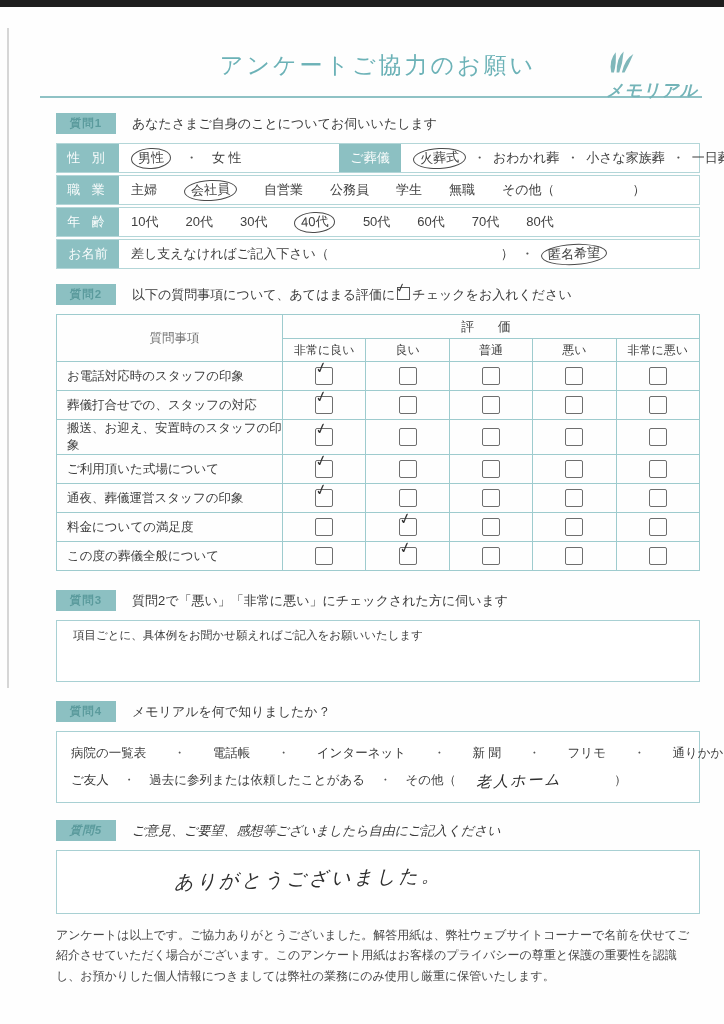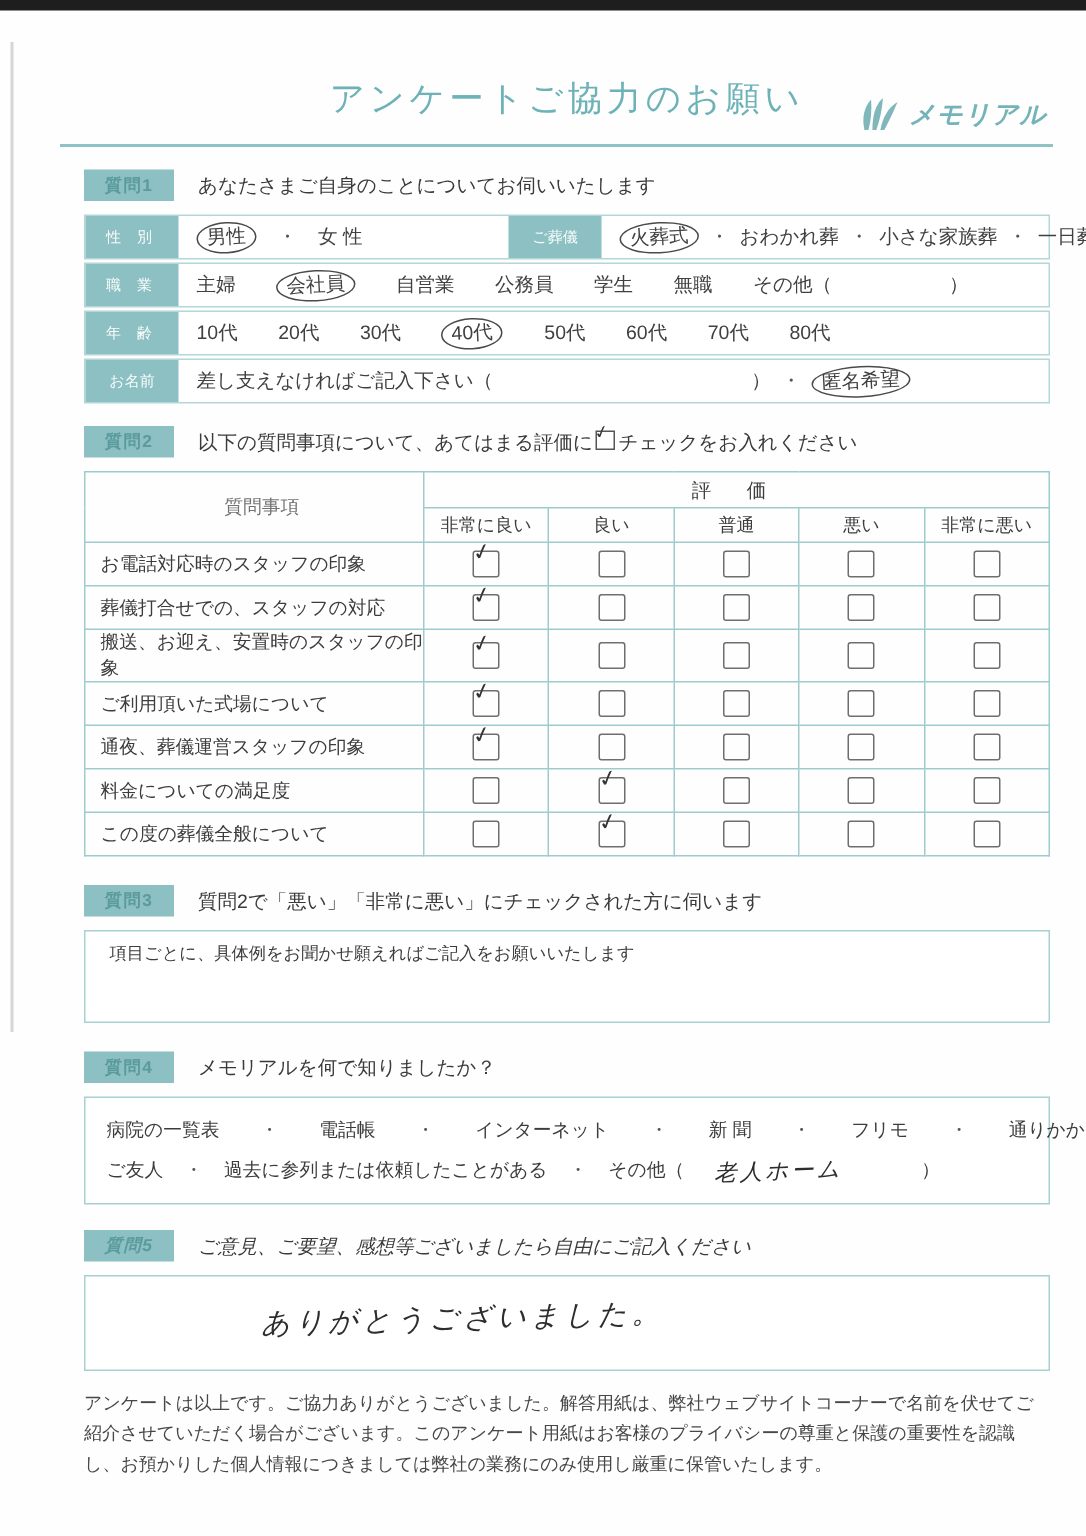--- a/index.html
+++ b/index.html
@@ -5,35 +5,35 @@
   html,body{margin:0;padding:0;background:#e9e9e9;}
   .page{width:724px;height:1024px;position:relative;background:#fefefe;overflow:hidden;
         font-family:"Liberation Sans","DejaVu Sans",sans-serif;color:#404040;}
   .scan-top{position:absolute;top:0;left:0;width:724px;height:7px;background:#1e1e1e;}
   .scan-left{position:absolute;top:28px;left:7px;width:2px;height:660px;background:rgba(110,110,110,.28);}
   .sheet{padding:50px 24px 0 56px;position:relative;}
 
   
   .title-row{position:relative;height:38px;}
   .doc-title{margin:0;text-align:center;font-size:23px;font-weight:400;color:#6cb2b7;letter-spacing:3px;}
-  .logo{position:absolute;right:2px;top:14px;display:flex;align-items:flex-end;gap:5px;}
+  .logo{position:absolute;right:2px;top:0;display:flex;align-items:flex-start;gap:5px;flex-direction:column;}
   .brand{font-style:italic;font-weight:bold;font-size:17px;color:#74b4b8;letter-spacing:1px;}
   .title-rule{height:2px;background:#8fc2c5;margin:8px -2px 0 -16px;}
   .intro{font-size:12.5px;line-height:1.75;margin:10px 0 0 0;color:#3e3e3e;}
 
   
   .sec-head{display:flex;align-items:center;gap:16px;margin-top:15px;}
   .badge{width:60px;height:21px;background:#8cc0c2;color:#5b9b9d;font-size:11.5px;font-weight:bold;
          display:flex;align-items:center;justify-content:center;letter-spacing:1px;flex:none;}
   .sec-title{font-size:13px;color:#3a3a3a;}
 
   
   .t1{margin-top:9px;}
   .t1-row{display:flex;border:1px solid #b3d6d8;margin-top:2px;min-height:28px;align-items:stretch;background:#fff;}
-  .t1-label{width:62px;background:#8cc0c2;color:rgba(255,255,255,.95);font-size:10px;
+  .t1-label{width:62px;background:#8cc0c2;color:rgba(255,255,255,.95);font-size:13px;
             display:flex;align-items:center;justify-content:center;flex:none;}
   .t1-content{flex:1;display:flex;align-items:center;padding:0 12px;font-size:13px;flex-wrap:nowrap;white-space:nowrap;}
   .gender-content{flex:0 0 196px;}
   .gap-sm{gap:7px;}.gap-md{gap:14px;}.gap-lg{gap:27px;}
   .opt{display:inline-block;}
   .sep{color:#555;}
   .circled{border:1.6px solid #4a4a4a;border-radius:50%;padding:0 6px;transform:rotate(-3deg);line-height:1.45;}
   .blank-space{display:inline-block;width:158px;}
 
   

